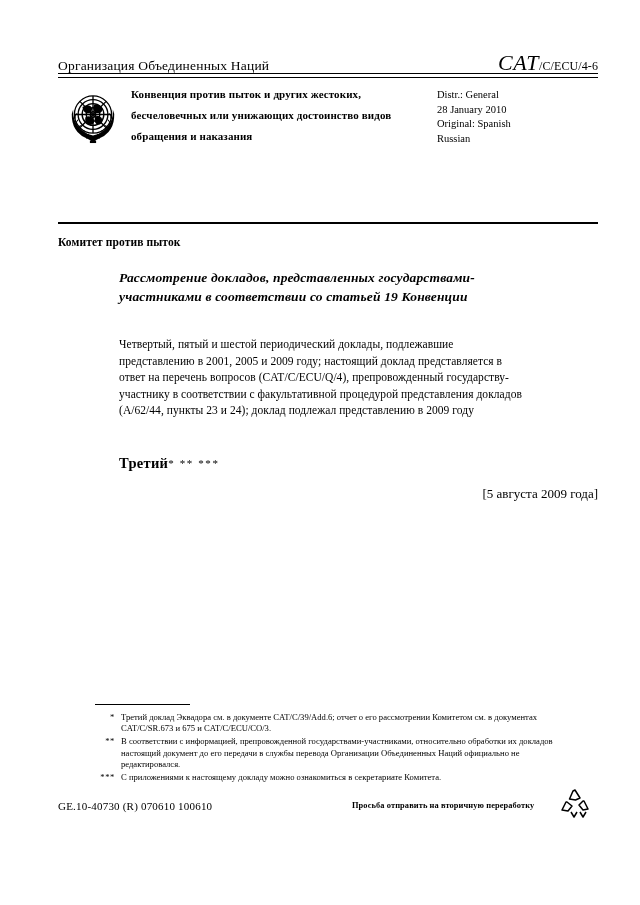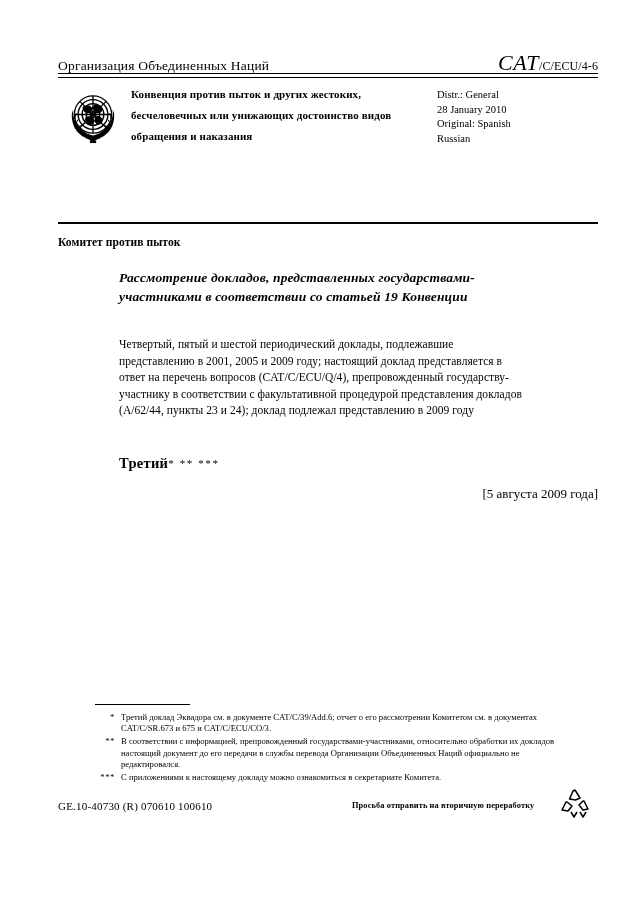--- a/index.html
+++ b/index.html
@@ -277,21 +277,21 @@
   <div class="date-line">[5 августа 2009 года]</div>
 
   <div class="fn-rule"></div>
   <div class="footnotes">
     <div class="fn">
       <span class="fn-mark">*</span>
       <span class="fn-text">Третий доклад Эквадора см. в документе CAT/C/39/Add.6; отчет о его рассмотрении Комитетом см. в документах CAT/C/SR.673 и 675 и CAT/C/ECU/CO/3.</span>
     </div>
     <div class="fn">
       <span class="fn-mark">**</span>
-      <span class="fn-text">В соответствии с информацией, препровожденный государствами-участниками, относительно обработки их докладов настоящий документ до его передачи в службы перевода Организации Объединенных Наций официально не редактировался.</span>
+      <span class="fn-text">В соответствии с информацией, препровожденной государствами-участниками, относительно обработки их докладов настоящий документ до его передачи в службы перевода Организации Объединенных Наций официально не редактировался.</span>
     </div>
     <div class="fn">
       <span class="fn-mark">***</span>
       <span class="fn-text">С приложениями к настоящему докладу можно ознакомиться в секретариате Комитета.</span>
     </div>
   </div>
 
   <div class="footer-id">GE.10-40730  (R)  070610  100610</div>
   <div class="recycle-note">Просьба отправить на вторичную переработку</div>
   <div class="recycle-icon">

